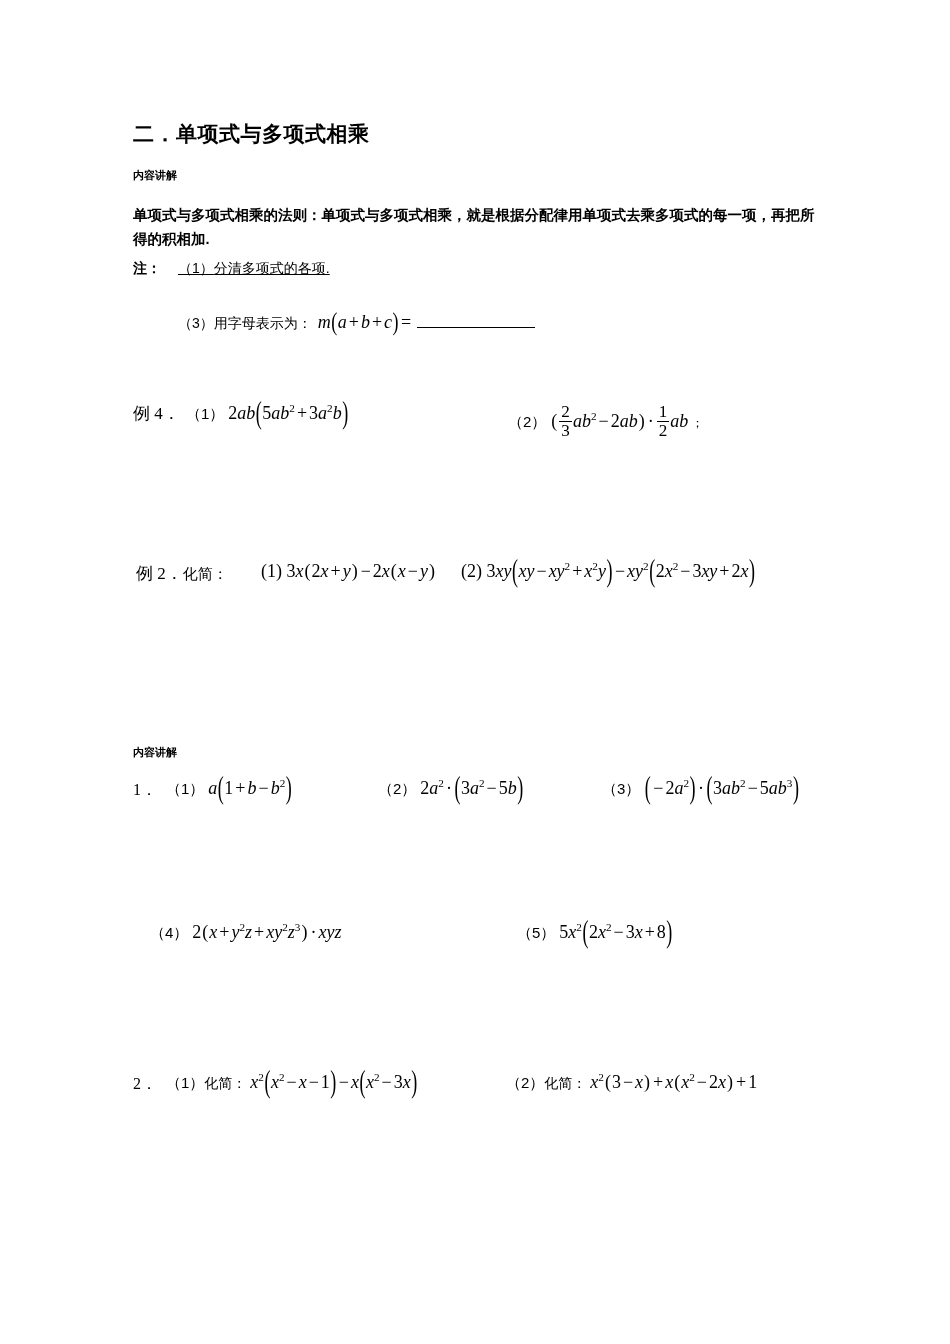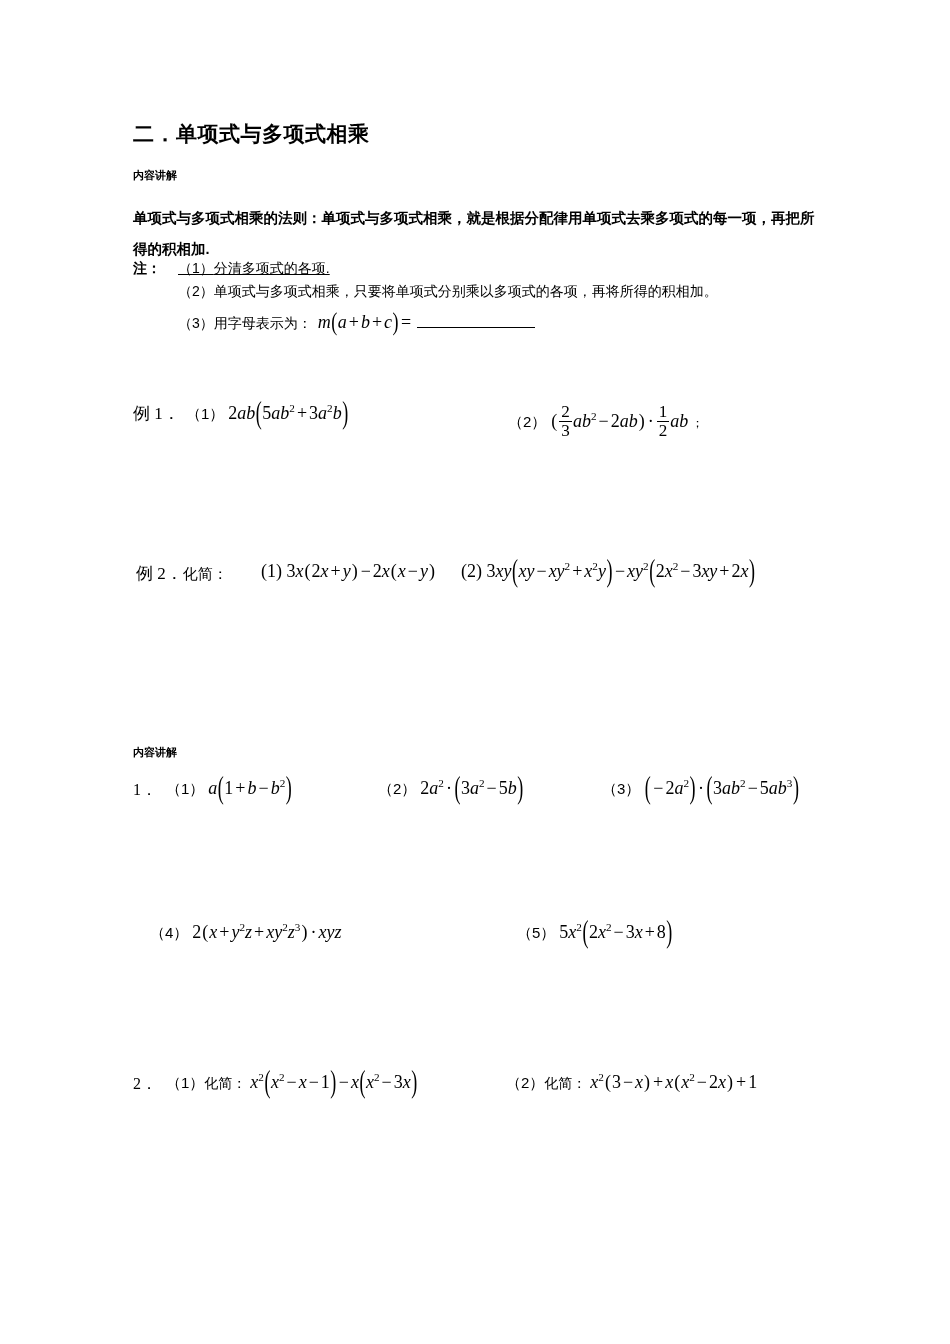--- a/index.html
+++ b/index.html
@@ -47,21 +47,21 @@
   .sub-heading-1 { left: 133px; top: 168px; }
   .sub-heading-2 { left: 133px; top: 745px; }
 
   .rule-text {
     left: 133px;
     top: 203px;
     width: 690px;
     font-family: "Liberation Sans", "DejaVu Sans", sans-serif;
     font-weight: bold;
     font-size: 14.5px;
-    line-height: 31px;
+    line-height: 24px;
   }
 
   .note-label {
     left: 133px;
     top: 260px;
     font-family: "Liberation Sans", "DejaVu Sans", sans-serif;
     font-weight: bold;
     font-size: 14px;
   }
   .note-1 {
@@ -169,35 +169,32 @@
   <div class="blk h2 sub-heading-1">内容讲解</div>
 
   <div class="blk rule-text">单项式与多项式相乘的法则：单项式与多项式相乘，就是根据分配律用单项式去乘多项式的每一项，再把所得的积相加.</div>
 
   <div class="blk note-label">注：</div>
 
   <div class="blk note-1">
     <span class="cn">（1）</span><span class="cn">分清多项式的各项.</span>
   </div>
 
-  <div class="blk note-2">
-    <span class="cn">（2）</span><span class="cn">单项式与多项式相乘，只要将单项式分别乘以多项式的各项，再将所得的积相加。</span>
-  </div>
 
   <div class="blk note-3">
     <span class="cn">（3）</span>
       <span class="cn">用字母表示为：</span>
     <span class="math" style="margin-left:6px;">
       <span class="mi">m</span><span class="pl">(</span><span class="mi">a</span><span class="op">+</span><span class="mi">b</span><span class="op">+</span><span class="mi">c</span><span class="pr">)</span><span class="op">=</span>
     </span>
     <span class="blank-line"></span>
   </div>
 
   <div class="row" style="top:402px;">
-    <span class="cell ex-label" style="left:133px;">例 1．</span>
+    <span class="cell ex-label" style="left:133px;">例 4．</span>
     <span class="cell" style="left:186px; top:1px;">
       <span class="lbl">（1）</span>
       <span class="math">
         <span class="mn">2</span><span class="mi">ab</span><span class="pl tall">(</span><span class="mn">5</span><span class="mi">ab</span><sup class="n">2</sup><span class="op">+</span><span class="mn">3</span><span class="mi">a</span><sup class="n">2</sup><span class="mi">b</span><span class="pr tall">)</span>
       </span>
     </span>
     <span class="cell" style="left:508px; top:1px;">
       <span class="lbl">（2）</span>
       <span class="math">
         <span class="opt">(</span><span class="frac"><span class="num">2</span><span class="den">3</span></span><span class="mi">ab</span><sup class="n">2</sup><span class="op">−</span><span class="mn">2</span><span class="mi">ab</span><span class="opt">)</span><span class="op">·</span><span class="frac"><span class="num">1</span><span class="den">2</span></span><span class="mi">ab</span><span class="cn" style="font-size:12px;"> ；</span>

